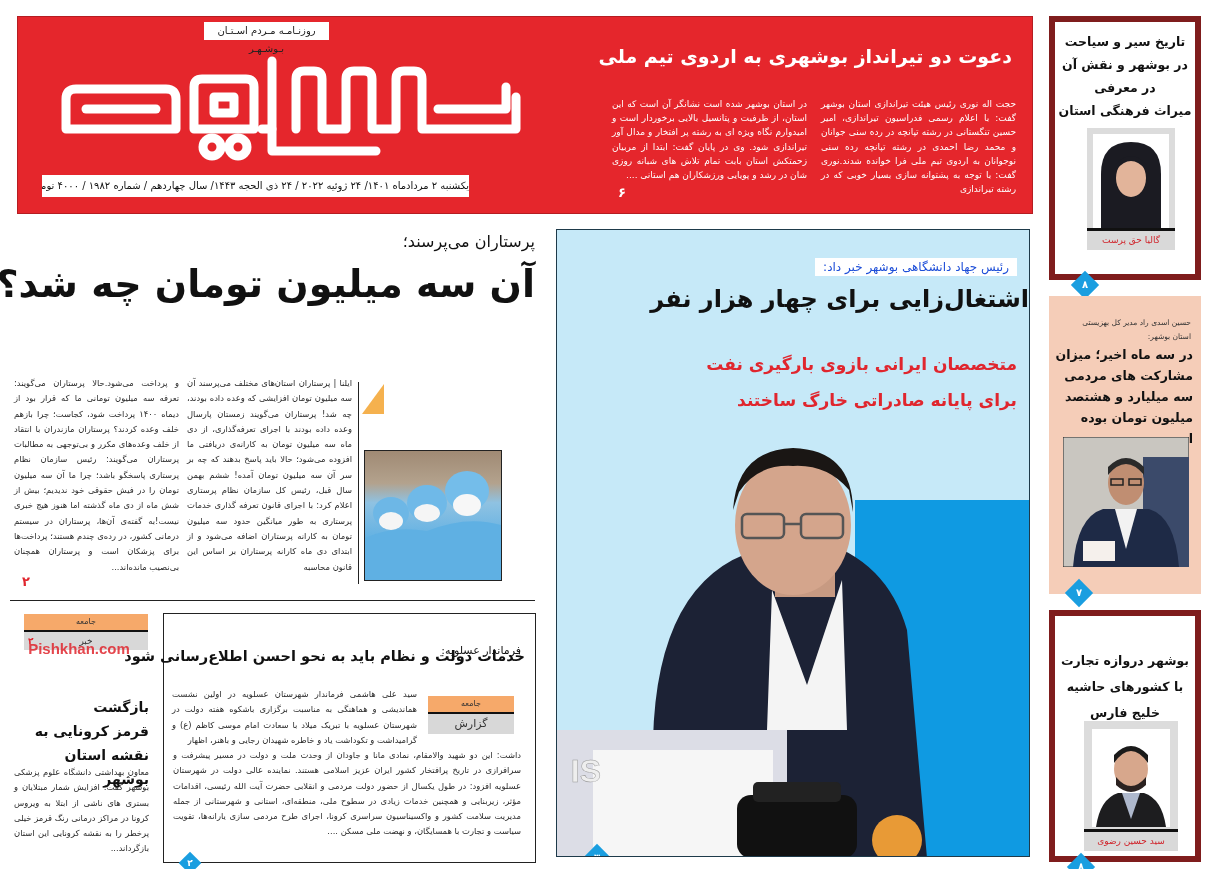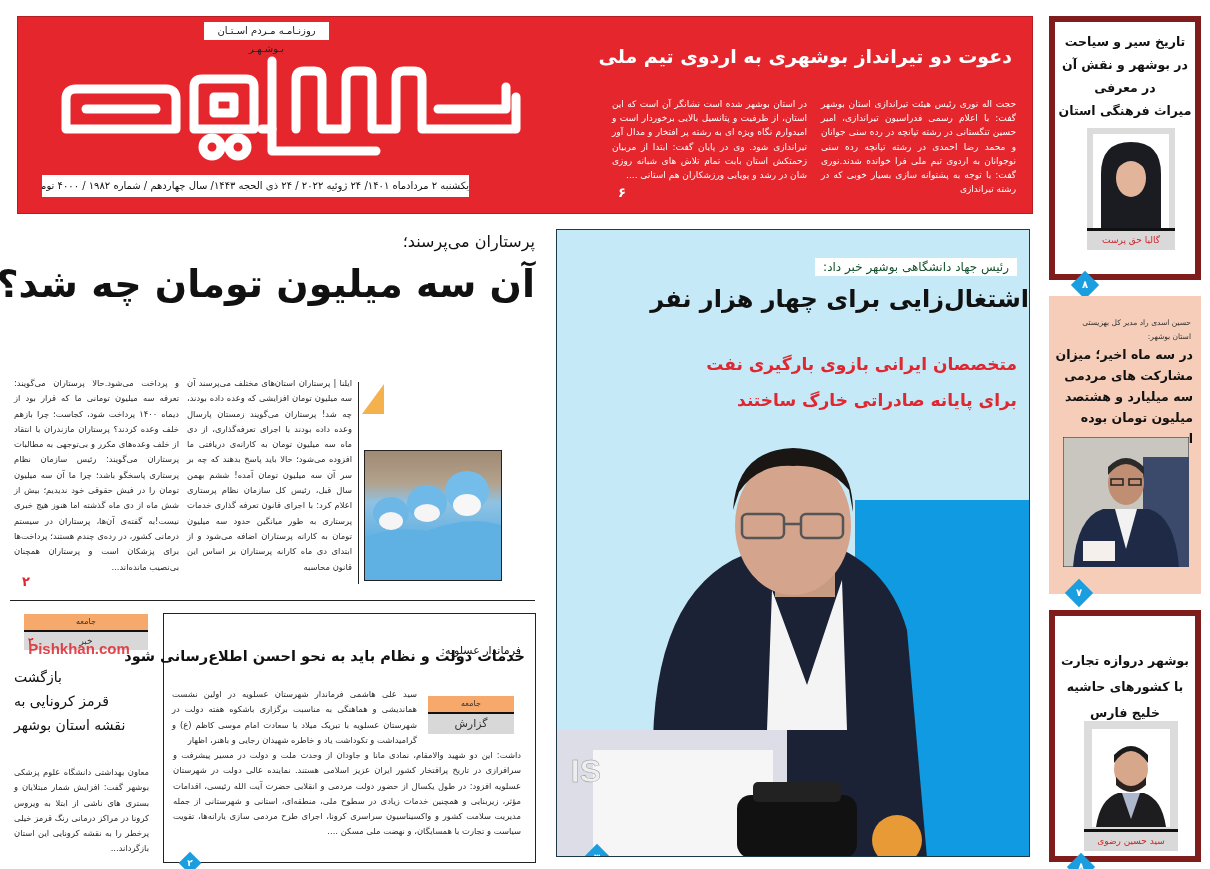--- a/index.html
+++ b/index.html
@@ -25,41 +25,41 @@
   .side-title { font-weight: bold; color: #111; text-align: center; font-size: 12.5px; line-height: 23px; }
   .side-photo { position: absolute; background: #dcdcdc; }
   .side-photo .img { position: absolute; }
   .caption { position: absolute; background: #d9d9d9; color: #d0242b; font-size: 9px; text-align: center; border-top: 3px solid #111; }
   .diamond { position: absolute; width: 20px; height: 20px; background: #1a9ee0; transform: rotate(45deg); }
   .diamond span { display: block; transform: rotate(-45deg); color: #fff; font-size: 10px; font-weight: bold; text-align: center; line-height: 20px; }
 
   
   .feature { left: 556px; top: 229px; width: 474px; height: 628px; background: #c6e9f8; border: 1px solid #1e3a4a; overflow: hidden; }
   .feature-blue { right: 0; top: 270px; width: 174px; height: 358px; background: #0f9ae2; }
-  .kicker { right: 12px; top: 28px; background: #fff; padding: 2px 8px; font-size: 12px; color: #14532d; margin-left: 32px; }
+  .kicker { right: 12px; top: 28px; background: #fff; padding: 2px 8px; font-size: 12px; color: #1d4ed8; margin-left: 32px; }
   .feature-title { right: 0; top: 55px; font-size: 24px; font-weight: bold; color: #111; white-space: nowrap; letter-spacing: -0.5px; }
   .feature-sub { right: 12px; font-size: 17px; font-weight: bold; color: #e0262e; white-space: nowrap; }
   .person { position: absolute; }
 
   
   .lead-kicker { right: 675px; top: 232px; font-size: 16px; color: #111; }
   .lead-title { right: 675px; top: 262px; font-size: 38px; font-weight: bold; color: #111; white-space: nowrap; letter-spacing: -1px; }
   .body-col { font-size: 8.4px; line-height: 15.3px; color: #2a2a2a; text-align: justify; }
   .lead-col-1 { left: 187px; top: 376px; width: 165px; }
   .lead-col-2 { left: 14px; top: 376px; width: 165px; }
   .vrule { left: 358px; top: 382px; width: 1px; height: 202px; background: #222; }
   .orange-tri { left: 362px; top: 384px; width: 0; height: 0; border-left: 22px solid #f5b14e; border-top: 30px solid transparent; transform: scaleX(-1); }
   .nurse-photo { left: 364px; top: 450px; width: 138px; height: 131px; border: 1px solid #222; background: linear-gradient(180deg, #a08a74 0%, #b3a28d 25%, #8fc2e2 40%, #5fb0e3 70%, #6ab6e5 100%); overflow: hidden; }
   .hrule { left: 10px; top: 600px; width: 525px; height: 1px; background: #222; }
   .page-num-red { color: #e0262e; font-weight: bold; font-size: 13px; }
 
   
   .tag-orange { background: #f6a96a; color: #333; font-size: 8px; text-align: center; border-bottom: 2px solid #111; }
   .tag-grey { background: #d8d8d8; color: #333; font-size: 9px; text-align: center; }
-  .mini-title { left: 14px; top: 665px; width: 135px; text-align: left; font-size: 14px; font-weight: normal; color: #111; line-height: 24px; }
+  .mini-title { left: 14px; top: 695px; width: 135px; text-align: right; font-size: 14px; font-weight: bold; color: #111; line-height: 24px; }
   .mini-body { left: 14px; top: 765px; width: 135px; font-size: 8.4px; line-height: 15.3px; color: #2a2a2a; text-align: justify; }
   .watermark { left: 14px; top: 640px; width: 130px; color: #e0262e; opacity: 0.85; font-weight: bold; text-align: center; pointer-events: none; }
 
   
   .gov-box { left: 163px; top: 613px; width: 373px; height: 250px; border: 1px solid #222; background: #fff; }
   .gov-kicker { right: 14px; top: 30px; font-size: 11px; color: #111; text-align: right; }
   .gov-title { right: 10px; top: 34px; font-size: 14.5px; font-weight: bold; color: #111; white-space: nowrap; }
   .gov-text-top { right: 118px; top: 73px; width: 245px; font-size: 8.4px; line-height: 15.3px; color: #2a2a2a; text-align: justify; }
   .gov-text-bottom { right: 14px; top: 134px; width: 348px; font-size: 8.4px; line-height: 15.3px; color: #2a2a2a; text-align: justify; }
 </style>

